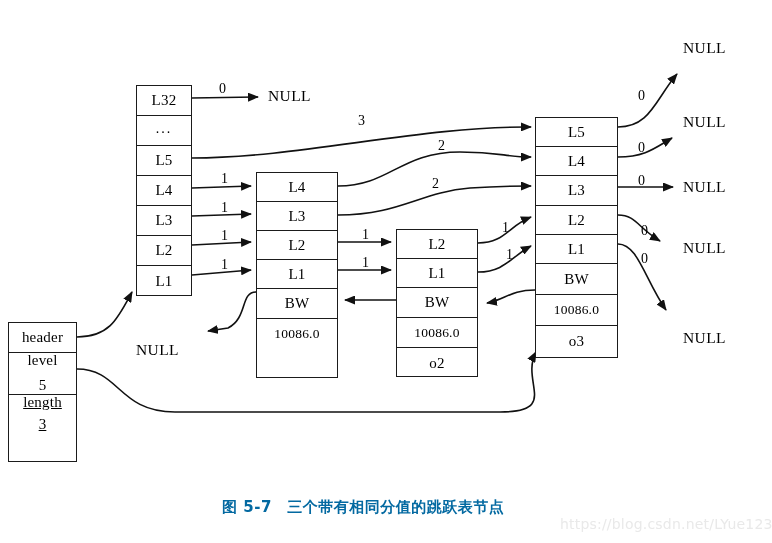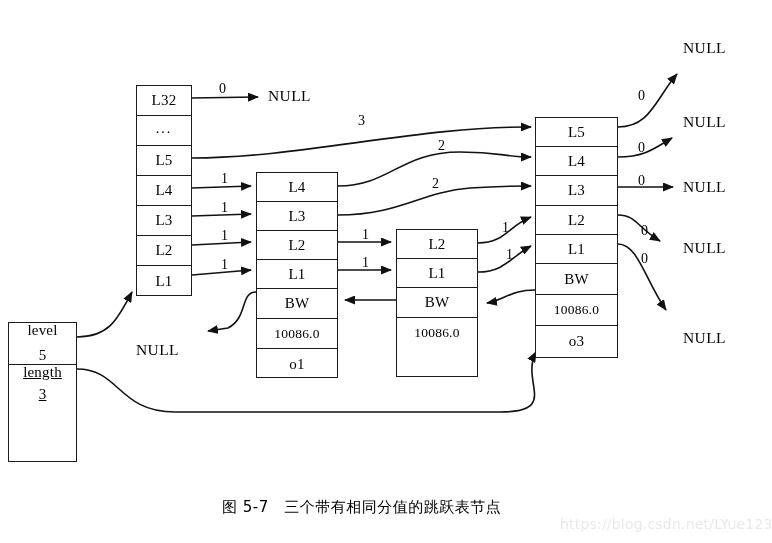--- a/index.html
+++ b/index.html
@@ -76,23 +76,24 @@
     font-size: 15.5px;
     color: #000000;
     white-space: nowrap;
     line-height: 1;
     letter-spacing: .4px;
   }
   .caption {
     position: absolute;
     font-family: "DejaVu Sans", "Liberation Sans", sans-serif;
     font-size: 15px;
-    color: #000000;
+    color: #0369a1;
     white-space: nowrap;
     letter-spacing: .5px;
+    font-weight: bold;
   }
   .watermark {
     position: absolute;
     font-family: "DejaVu Sans", "Liberation Sans", sans-serif;
     font-size: 14px;
     color: #e9e9e9;
     white-space: nowrap;
     letter-spacing: .2px;
   }
 </style>
@@ -140,20 +141,23 @@
       <path d="M618,215 C636,215 638,228 660,241"></path>
       <path d="M618,244 C638,244 645,280 666,310"></path>
 
       <path d="M256,292 C240,292 248,318 228,328 L208,331"></path>
       <path d="M396,300 L345,300"></path>
       <path d="M535,290 C510,290 505,300 487,303"></path>
     </g>
   </svg>
 
   <div class="node" style="left:8px; top:322px; width:69px; height:140px;">
+    <div class="cell" style="height:30px;">
+      <span>header</span>
+    </div>
     <div class="cell two-line" style="height:42px;">
       <span class="ln">level</span>
       <span class="ln">5</span>
     </div>
     <div class="cell two-line" style="height:38px;text-decoration:underline;">
       <span class="ln">length</span>
       <span class="ln">3</span>
     </div>
   </div>
 
@@ -193,37 +197,37 @@
     </div>
     <div class="cell" style="height:29px;">
       <span>L1</span>
     </div>
     <div class="cell" style="height:30px;">
       <span>BW</span>
     </div>
     <div class="cell small" style="height:30px;">
       <span>10086.0</span>
     </div>
-    <div class="cell" style="height:30px;">
-      <span>o1</span>
-    </div>
   </div>
 
   <div class="node" style="left:396px; top:229px; width:82px; height:148px;">
     <div class="cell" style="height:29px;">
       <span>L2</span>
     </div>
     <div class="cell" style="height:29px;">
       <span>L1</span>
     </div>
     <div class="cell" style="height:30px;">
       <span>BW</span>
     </div>
     <div class="cell small" style="height:30px;">
       <span>10086.0</span>
+    </div>
+    <div class="cell" style="height:30px;">
+      <span>o2</span>
     </div>
   </div>
 
   <div class="node" style="left:535px; top:117px; width:83px; height:241px;">
     <div class="cell" style="height:29px;">
       <span>L5</span>
     </div>
     <div class="cell" style="height:29px;">
       <span>L4</span>
     </div>

